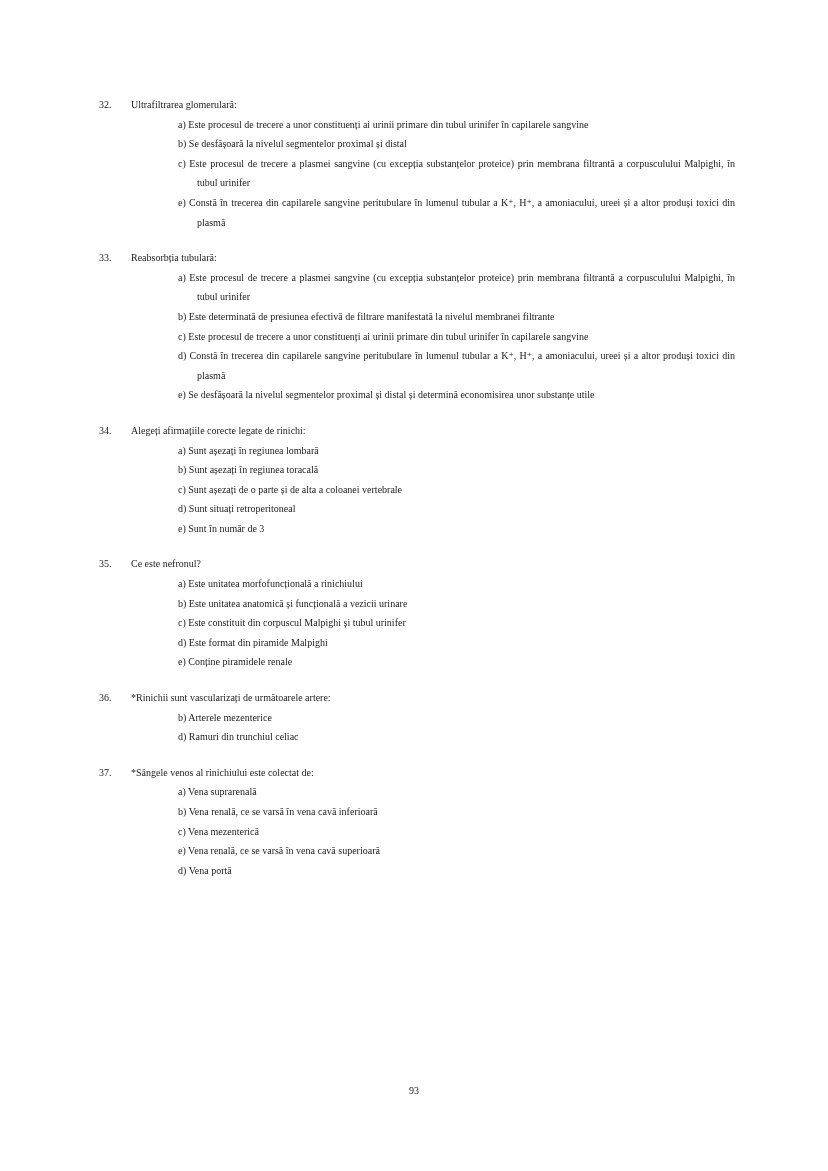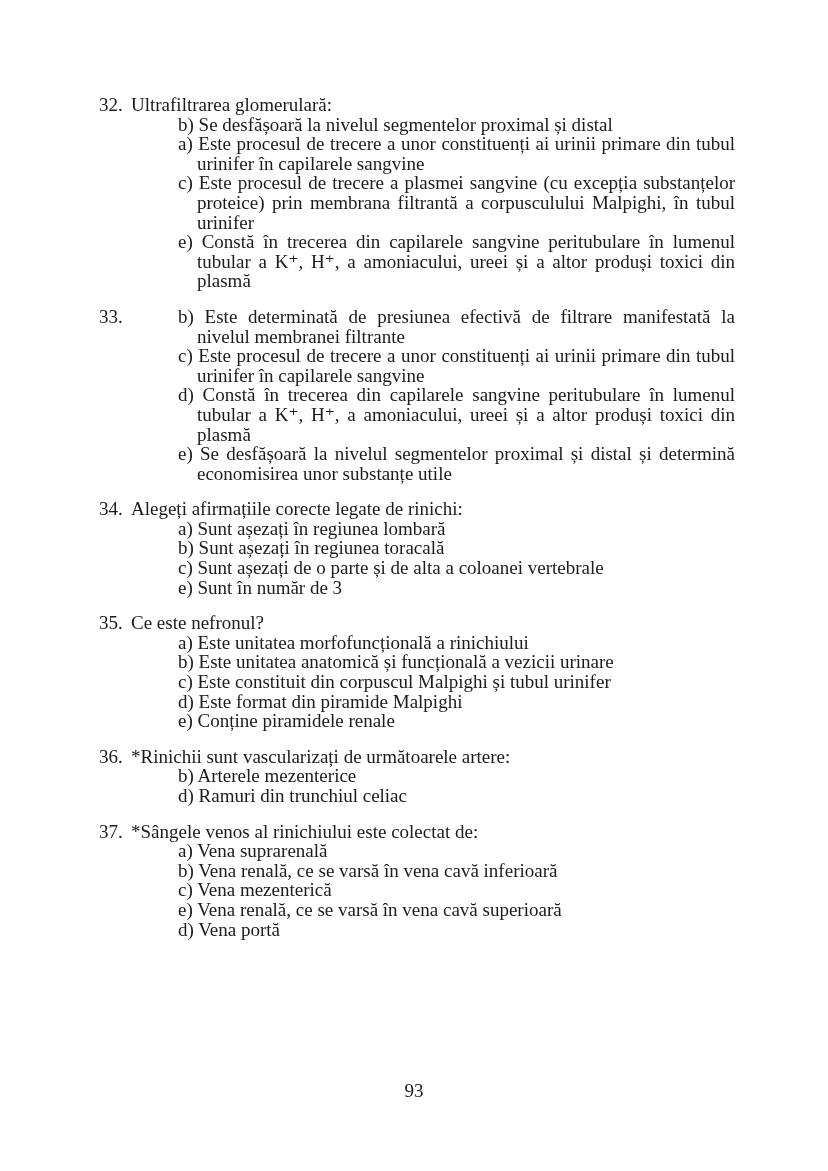--- a/index.html
+++ b/index.html
@@ -6,21 +6,21 @@
     margin: 0;
     padding: 0;
     background: #ffffff;
   }
   .page {
     position: relative;
     width: 828px;
     height: 1171px;
     background: #ffffff;
     font-family: "Liberation Serif", "DejaVu Serif", serif;
-    font-size: 19px;
+    font-size: 10px;
     line-height: 19.6px;
     color: #1b1b1b;
     overflow: hidden;
   }
   .content {
     position: absolute;
     top: 95px;
     left: 0;
     right: 0;
   }
@@ -56,40 +56,43 @@
 </style>
 </head>
 <body>
 
 <div class="page">
   <div class="content">
 
     <div class="question">
       <span class="qnum">32.</span>
       <div class="qtext">Ultrafiltrarea glomerulară:</div>
+      <p class="opt">a) Este procesul de trecere a unor constituenți ai urinii primare din tubul urinifer în capilarele sangvine</p>
       <p class="opt">b) Se desfășoară la nivelul segmentelor proximal și distal</p>
-      <p class="opt">a) Este procesul de trecere a unor constituenți ai urinii primare din tubul urinifer în capilarele sangvine</p>
       <p class="opt">c) Este procesul de trecere a plasmei sangvine (cu excepția substanțelor proteice) prin membrana filtrantă a corpusculului Malpighi, în tubul urinifer</p>
       <p class="opt">e) Constă în trecerea din capilarele sangvine peritubulare în lumenul tubular a K⁺, H⁺, a amoniacului, ureei și a altor produși toxici din plasmă</p>
     </div>
 
     <div class="question">
       <span class="qnum">33.</span>
+      <div class="qtext">Reabsorbția tubulară:</div>
+      <p class="opt">a) Este procesul de trecere a plasmei sangvine (cu excepția substanțelor proteice) prin membrana filtrantă a corpusculului Malpighi, în tubul urinifer</p>
       <p class="opt">b) Este determinată de presiunea efectivă de filtrare manifestată la nivelul membranei filtrante</p>
       <p class="opt">c) Este procesul de trecere a unor constituenți ai urinii primare din tubul urinifer în capilarele sangvine</p>
       <p class="opt">d) Constă în trecerea din capilarele sangvine peritubulare în lumenul tubular a K⁺, H⁺, a amoniacului, ureei și a altor produși toxici din plasmă</p>
       <p class="opt">e) Se desfășoară la nivelul segmentelor proximal și distal și determină economisirea unor substanțe utile</p>
     </div>
 
     <div class="question">
       <span class="qnum">34.</span>
       <div class="qtext">Alegeți afirmațiile corecte legate de rinichi:</div>
       <p class="opt">a) Sunt așezați în regiunea lombară</p>
       <p class="opt">b) Sunt așezați în regiunea toracală</p>
       <p class="opt">c) Sunt așezați de o parte și de alta a coloanei vertebrale</p>
+      <p class="opt">d) Sunt situați retroperitoneal</p>
       <p class="opt">e) Sunt în număr de 3</p>
     </div>
 
     <div class="question">
       <span class="qnum">35.</span>
       <div class="qtext">Ce este nefronul?</div>
       <p class="opt">a) Este unitatea morfofuncțională a rinichiului</p>
       <p class="opt">b) Este unitatea anatomică și funcțională a vezicii urinare</p>
       <p class="opt">c) Este constituit din corpuscul Malpighi și tubul urinifer</p>
       <p class="opt">d) Este format din piramide Malpighi</p>

